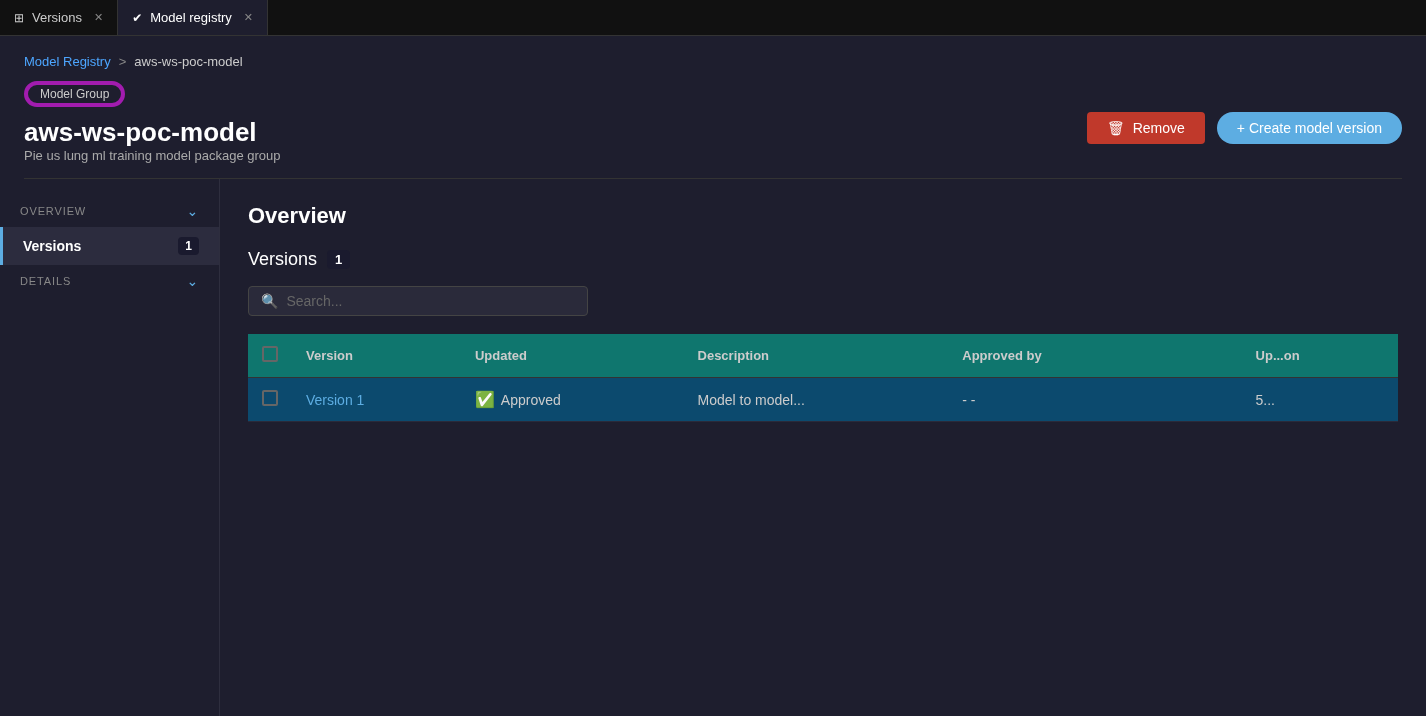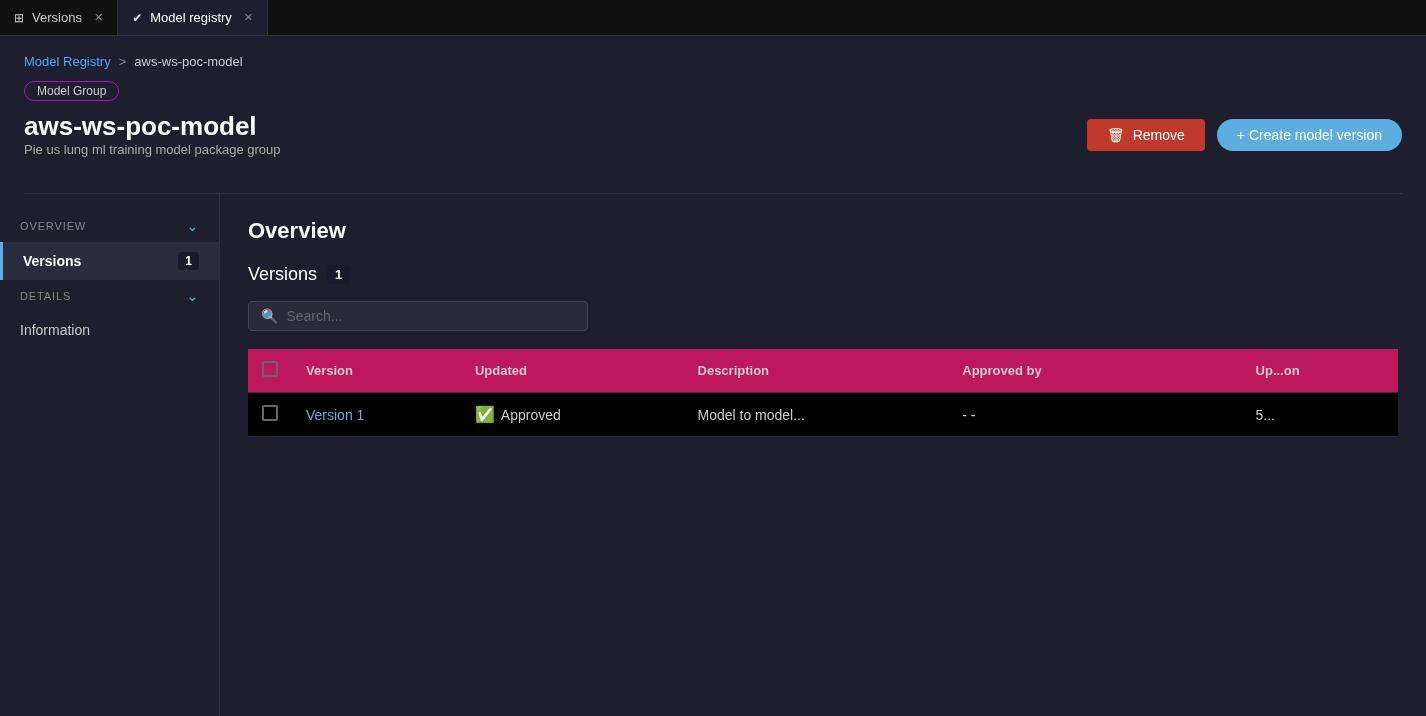--- a/index.html
+++ b/index.html
@@ -70,21 +70,21 @@
     }
     .breadcrumb-sep {
       color: #888;
     }
     .breadcrumb-current {
       color: #ccc;
     }
     .model-group-badge {
       display: inline-block;
       background: transparent;
-      border: 1px solid #a21caf;
+      border: 4px solid #a21caf;
       border-radius: 20px;
       padding: 2px 12px;
       font-size: 12px;
       color: #ccc;
       margin-bottom: 10px;
     }
     .page-title-row {
       display: flex;
       align-items: center;
       justify-content: space-between;
@@ -120,21 +120,21 @@
       padding: 8px 20px;
       font-size: 14px;
       cursor: pointer;
       display: flex;
       align-items: center;
       gap: 8px;
     }
     .page-description {
       color: #aaa;
       font-size: 13px;
-      margin-bottom: 32px;
+      margin-bottom: 11px;
     }
     .divider {
       border: none;
       border-top: 1px solid #333;
       margin: 0 0 0 0;
     }
 
     
     .content-layout {
       display: flex;
@@ -251,37 +251,37 @@
     }
     .search-input::placeholder { color: #666; }
 
     
     .versions-table {
       width: 100%;
       border-collapse: collapse;
       font-size: 14px;
     }
     .versions-table thead tr {
-      background: #be185d;
+      background: #0f766e;
       border-bottom: 1px solid #333;
     }
     .versions-table th {
       text-align: left;
       padding: 12px 14px;
       font-weight: 600;
       color: #ccc;
       font-size: 13px;
     }
     .versions-table td {
       padding: 12px 14px;
       border-bottom: 1px solid #2a2a3a;
       color: #ccc;
     }
     .versions-table tbody tr {
-      background: #000000;
+      background: #0c4a6e;
     }
     .checkbox-cell {
       width: 36px;
     }
     .checkbox {
       width: 16px;
       height: 16px;
       border: 2px solid #666;
       background: transparent;
       cursor: pointer;
@@ -374,23 +374,20 @@
       <div class="sidebar-item active">
         <span>Versions</span>
         <span class="sidebar-badge">1</span>
       </div>
 
       <div class="sidebar-section-header">
         <span>DETAILS</span>
         <span class="chevron">⌄</span>
       </div>
 
-      <div class="sidebar-item-plain">
-        <span>Information</span>
-      </div>
     </div>
 
     <div class="main-content">
       <div class="section-title">Overview</div>
 
       <div class="versions-heading">
         <span class="versions-label">Versions</span>
         <span class="versions-badge">1</span>
       </div>
 

